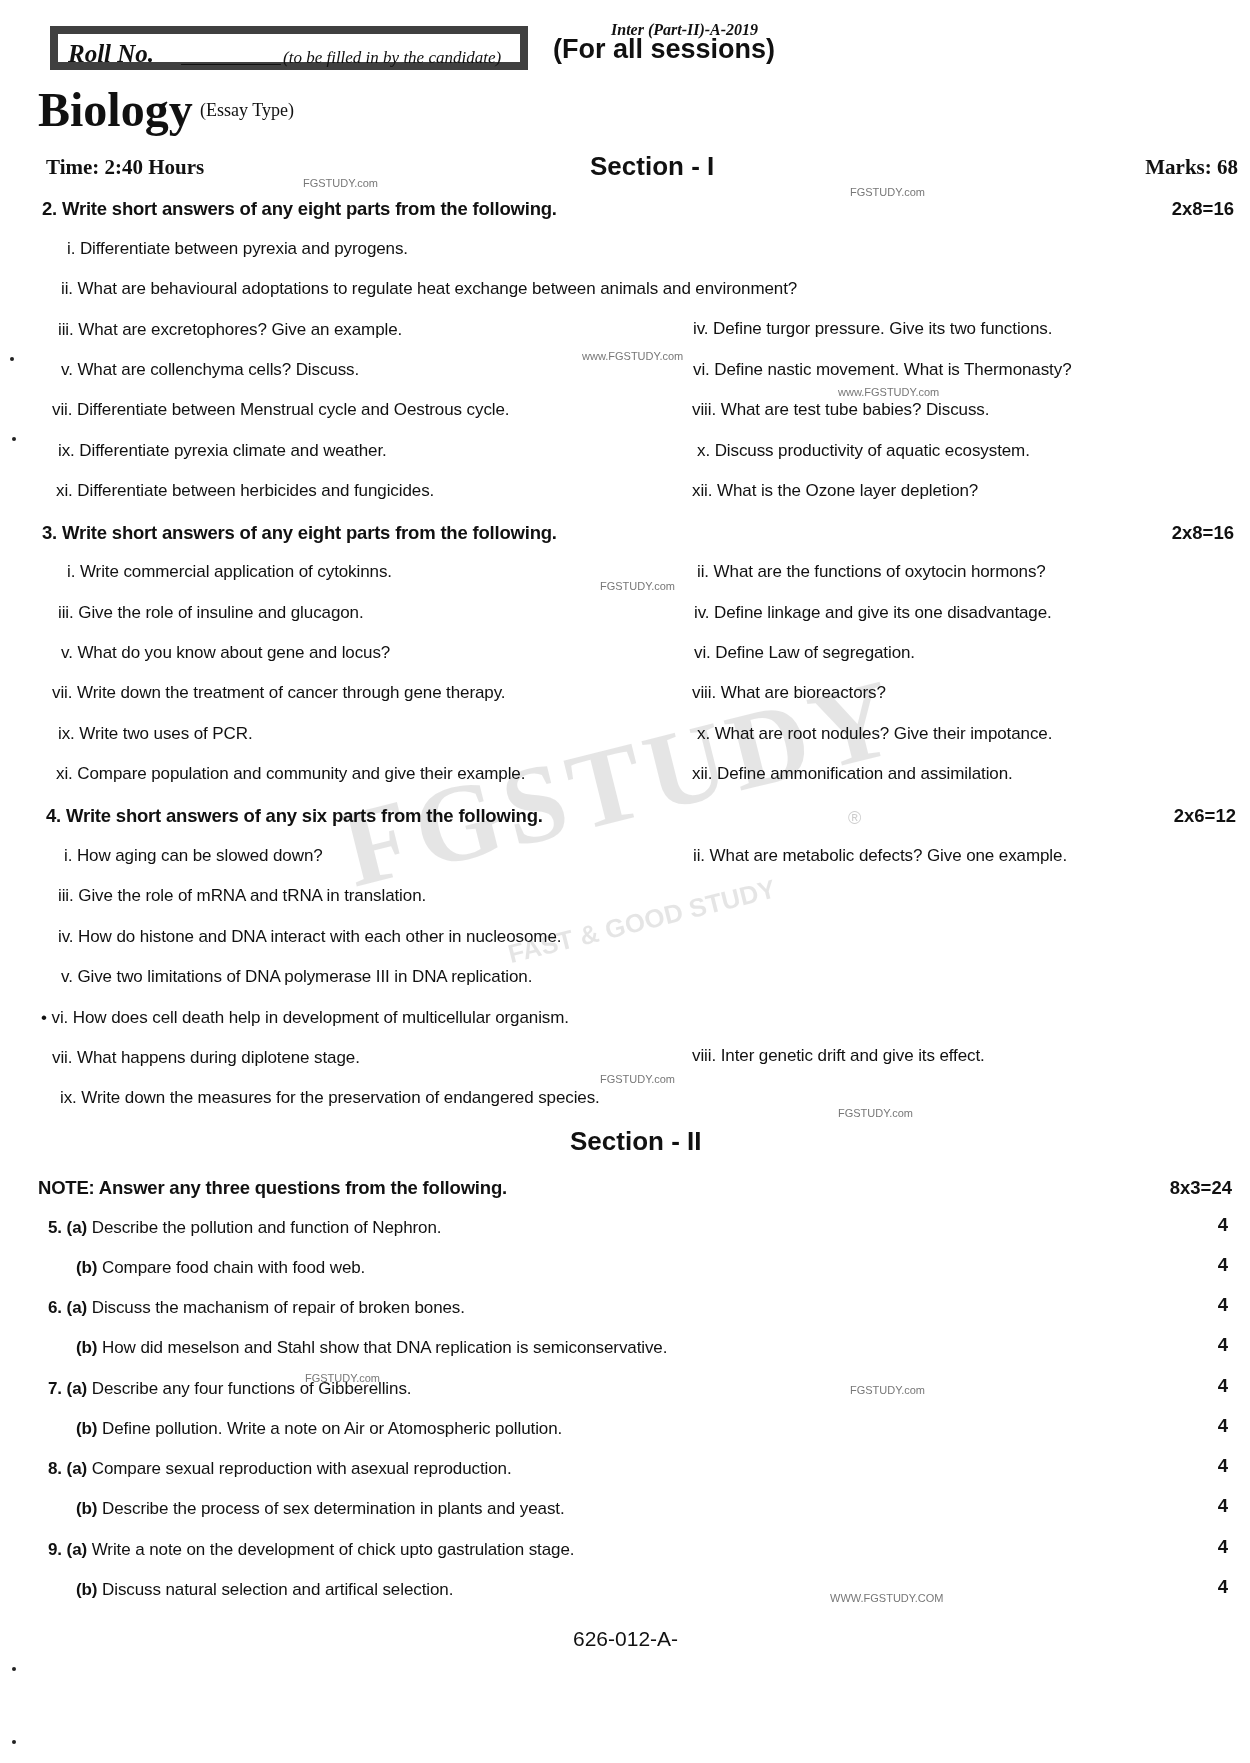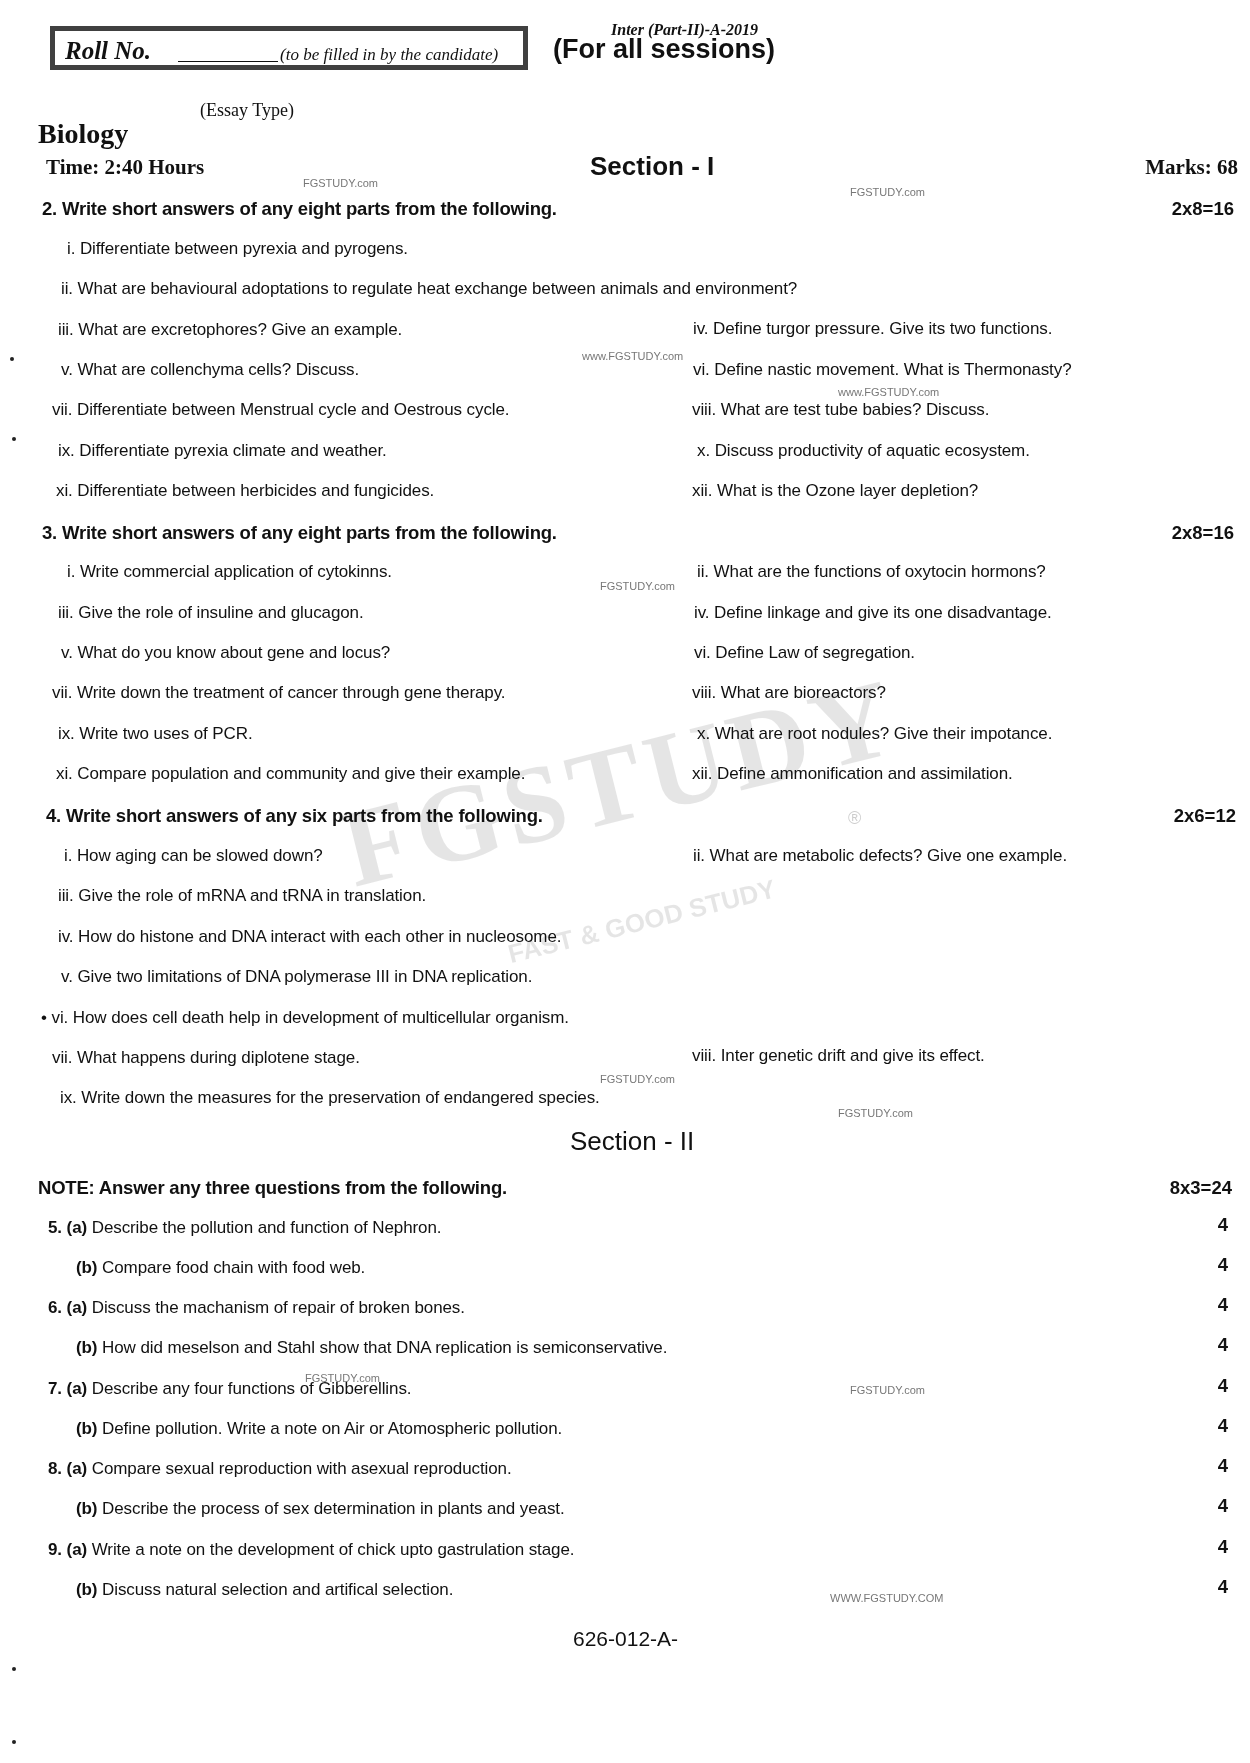--- a/index.html
+++ b/index.html
@@ -2,40 +2,40 @@
 <html><head>
 <meta charset="utf-8">
 <style>
   html, body { margin: 0; padding: 0; background: #ffffff; }
   body { width: 1250px; height: 1763px; position: relative; overflow: hidden; color: #111; font-family: "Liberation Sans", sans-serif; }
   .abs { position: absolute; white-space: nowrap; }
   .serif { font-family: "Liberation Serif", serif; }
   .sans { font-family: "Liberation Sans", sans-serif; }
 
   .header-code { left: 611px; top: 6px; font-size: 16px; font-style: italic; font-weight: bold; margin-top: 15px; }
-  .roll-box { left: 50px; top: 26px; width: 478px; height: 44px; border: 5px solid #404040; box-sizing: border-box; }
+  .roll-box { left: 50px; top: 26px; width: 478px; height: 44px; border: 8px solid #404040; box-sizing: border-box; }
   .roll-label { left: 10px; top: 6px; font-size: 25px; font-style: italic; font-weight: bold; }
   .roll-blank { left: 123px; top: 30px; width: 100px; border-bottom: 1.5px solid #111; }
   .roll-note { left: 225px; top: 14px; font-size: 17px; font-style: italic; font-weight: normal; }
   .sessions { left: 553px; top: 34px; font-size: 27px; font-weight: bold; }
-  .subject { left: 38px; top: 82px; font-size: 28px; font-weight: bold; margin-top: 36px; }
+  .subject { left: 38px; top: 82px; font-size: 48px; font-weight: bold; }
   .essay { left: 200px; top: 100px; font-size: 18px; }
 
   .time { left: 46px; top: 155px; font-size: 21px; font-weight: bold; }
   .sec1 { left: 590px; top: 151px; font-size: 26px; font-weight: bold; }
   .marks { right: 12px; top: 155px; font-size: 21px; font-weight: bold; }
 
   .wm-small { font-size: 11px; color: #777; }
 
   .qhead { font-size: 18.5px; font-weight: bold; letter-spacing: -0.2px; }
   .qmarks { right: 16px; font-size: 18.5px; font-weight: bold; }
   .part { font-size: 17px; letter-spacing: -0.1px; }
   .mk { right: 22px; font-size: 18.5px; font-weight: bold; }
 
-  .sec2 { left: 570px; top: 1126px; font-size: 26px; font-weight: normal; }
+  .sec2 { left: 570px; top: 1126px; font-size: 26px; font-weight: bold; }
   .footer-code { left: 573px; top: 1627px; font-size: 21px; }
 
   .watermark { left: 330px; top: 790px; font-size: 110px; font-family: "Liberation Serif", serif; font-weight: bold; color: rgba(0,0,0,0.10); transform: rotate(-14deg); transform-origin: left top; letter-spacing: 6px; }
   .watermark-sub { left: 505px; top: 940px; font-size: 26px; font-weight: bold; color: rgba(0,0,0,0.10); transform: rotate(-14deg); transform-origin: left top; }
   .reg { left: 848px; top: 808px; font-size: 18px; color: rgba(0,0,0,0.2); }
   .dot { width: 4px; height: 4px; background: #222; border-radius: 50%; position: absolute; }
 </style>
 </head>
 <body>
 

